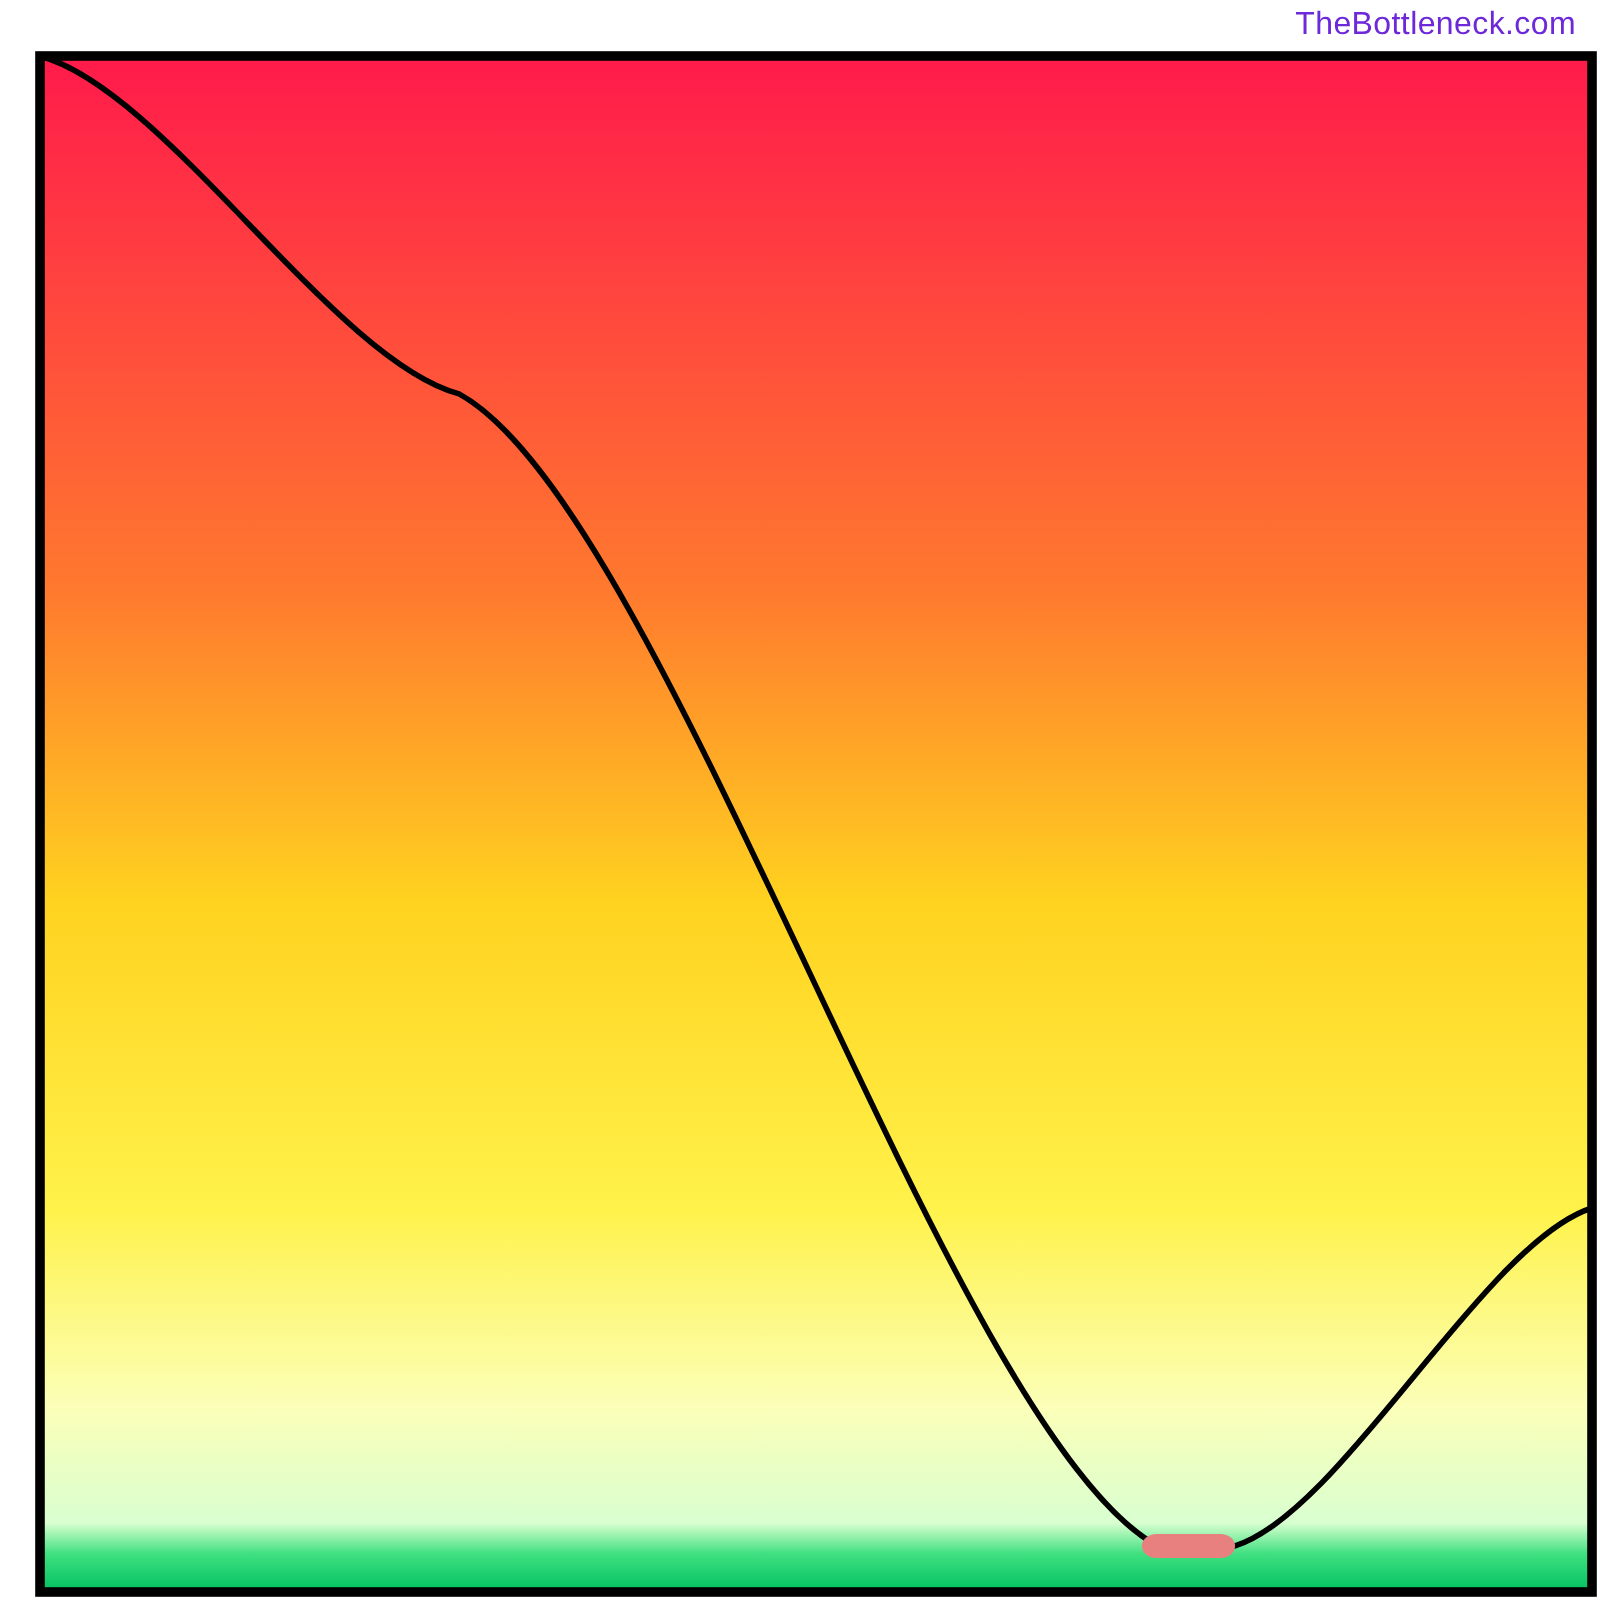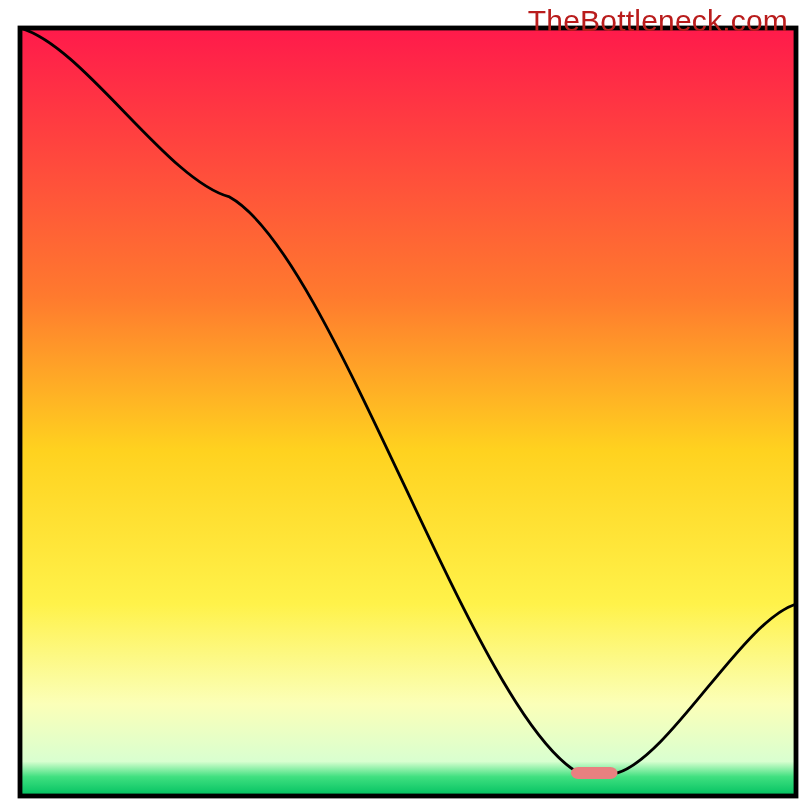--- a/index.html
+++ b/index.html
@@ -13,22 +13,22 @@
   }
   .stage {
     position: relative;
     width: 800px;
     height: 800px;
   }
   .watermark {
     position: absolute;
     top: 4px;
     right: 12px;
-    color: #b91c1c;
-    font-size: 30px;
+    color: #6d28d9;
+    font-size: 16px;
     font-weight: 500;
     letter-spacing: 0.2px;
     z-index: 30;
   }
   svg {
     position: absolute;
     top: 0;
     left: 0;
   }
 </style>

